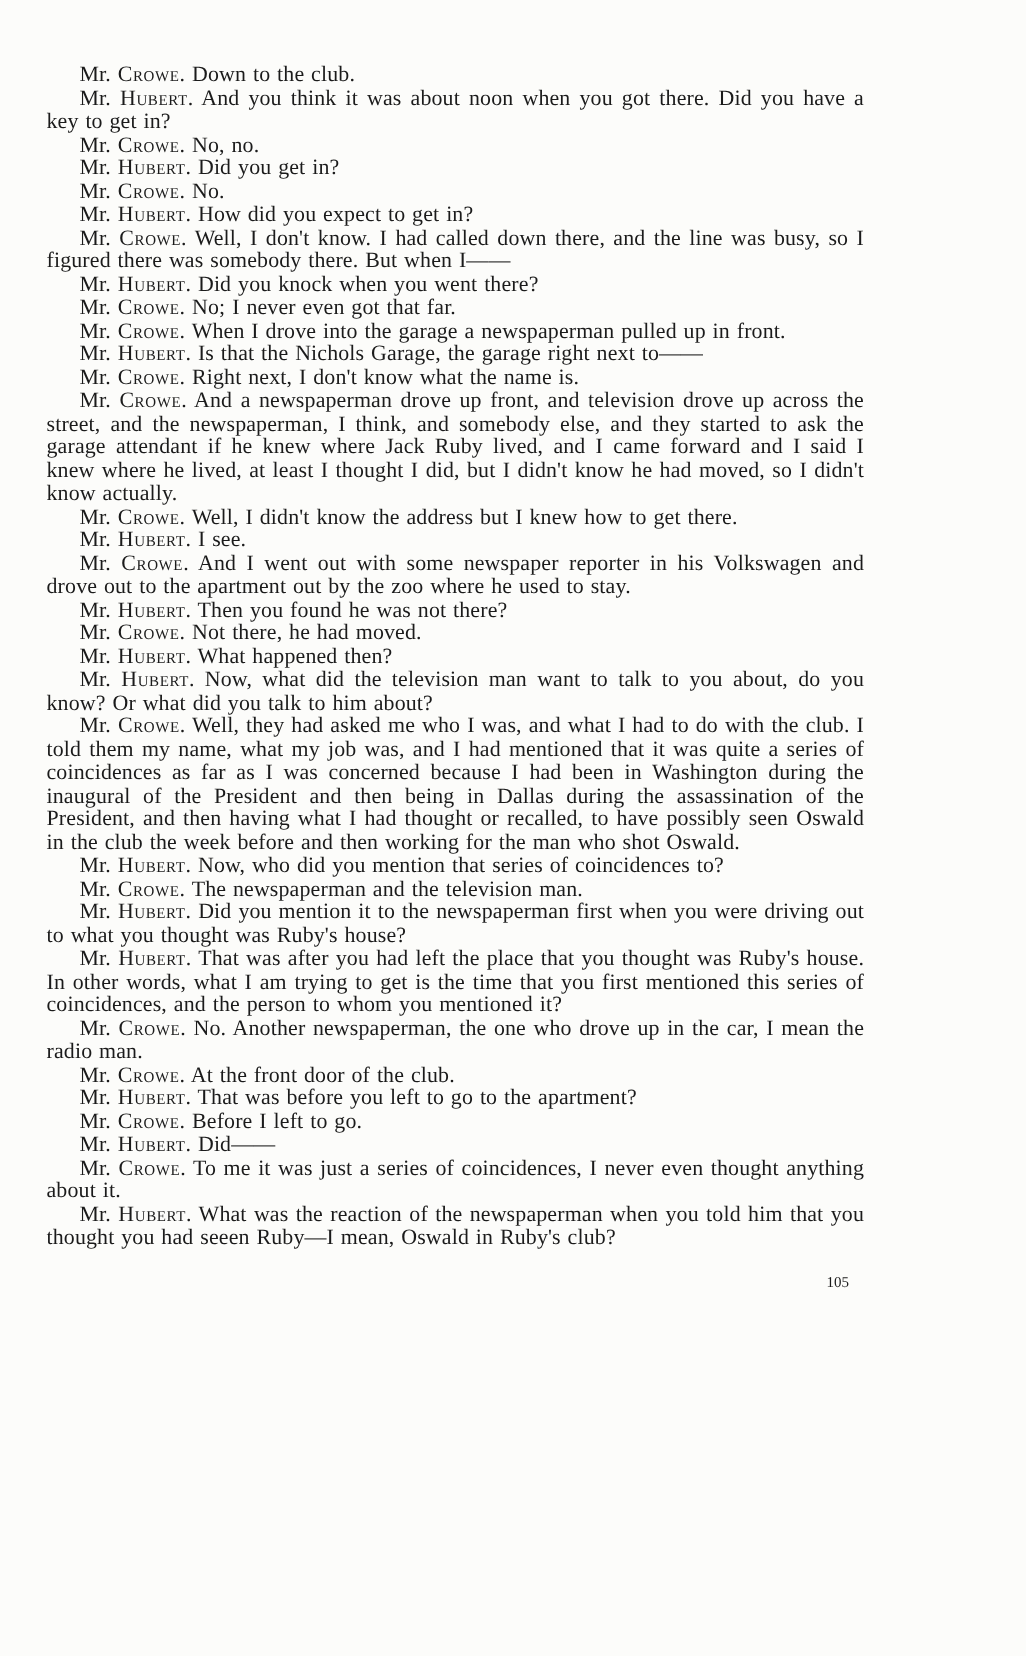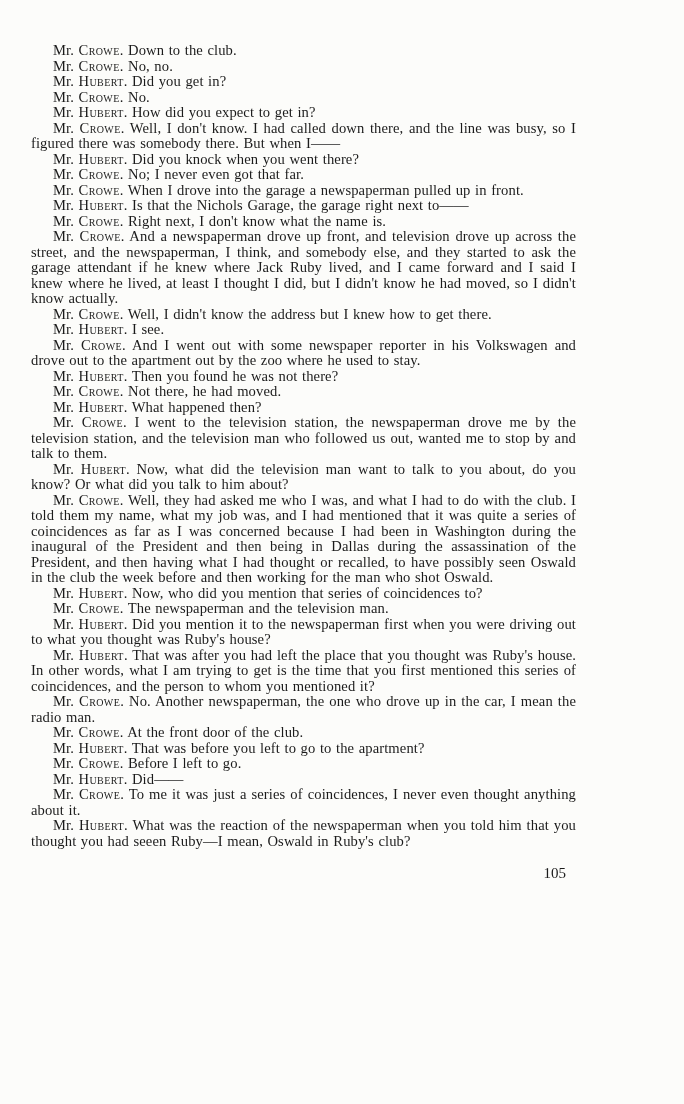--- a/index.html
+++ b/index.html
@@ -33,49 +33,49 @@
     word-spacing: 0.8px;
     letter-spacing: 0.1px;
   }
   .speaker .sc {
     font-variant: small-caps;
     letter-spacing: 0.4px;
     margin-top: 32px;
   }
   .page-number {
     margin-top: 16px;
-    font-size: 15px;
+    font-size: 10px;
     text-align: right;
     padding-right: 10px;
   }
 </style>
 </head>
 <body style="background: rgb(252, 252, 250);">
 
 <div class="page" style="color: rgb(27, 27, 27);">
   <div class="text-block">
       <p class="speech"><span class="speaker">Mr. <span class="sc">Crowe</span>.</span> Down to the club.</p>
+      <p class="speech"><span class="speaker">Mr. <span class="sc">Hubert</span>.</span> And you think it was about noon when you got there. Did you have a key to get in?</p>
       <p class="speech"><span class="speaker">Mr. <span class="sc">Crowe</span>.</span> No, no.</p>
       <p class="speech"><span class="speaker">Mr. <span class="sc">Hubert</span>.</span> Did you get in?</p>
       <p class="speech"><span class="speaker">Mr. <span class="sc">Crowe</span>.</span> No.</p>
       <p class="speech"><span class="speaker">Mr. <span class="sc">Hubert</span>.</span> How did you expect to get in?</p>
       <p class="speech"><span class="speaker">Mr. <span class="sc">Crowe</span>.</span> Well, I don't know. I had called down there, and the line was busy, so I figured there was somebody there. But when I——</p>
       <p class="speech"><span class="speaker">Mr. <span class="sc">Hubert</span>.</span> Did you knock when you went there?</p>
       <p class="speech"><span class="speaker">Mr. <span class="sc">Crowe</span>.</span> No; I never even got that far.</p>
       <p class="speech"><span class="speaker">Mr. <span class="sc">Crowe</span>.</span> When I drove into the garage a newspaperman pulled up in front.</p>
       <p class="speech"><span class="speaker">Mr. <span class="sc">Hubert</span>.</span> Is that the Nichols Garage, the garage right next to——</p>
       <p class="speech"><span class="speaker">Mr. <span class="sc">Crowe</span>.</span> Right next, I don't know what the name is.</p>
       <p class="speech"><span class="speaker">Mr. <span class="sc">Crowe</span>.</span> And a newspaperman drove up front, and television drove up across the street, and the newspaperman, I think, and somebody else, and they started to ask the garage attendant if he knew where Jack Ruby lived, and I came forward and I said I knew where he lived, at least I thought I did, but I didn't know he had moved, so I didn't know actually.</p>
       <p class="speech"><span class="speaker">Mr. <span class="sc">Crowe</span>.</span> Well, I didn't know the address but I knew how to get there.</p>
       <p class="speech"><span class="speaker">Mr. <span class="sc">Hubert</span>.</span> I see.</p>
       <p class="speech"><span class="speaker">Mr. <span class="sc">Crowe</span>.</span> And I went out with some newspaper reporter in his Volkswagen and drove out to the apartment out by the zoo where he used to stay.</p>
       <p class="speech"><span class="speaker">Mr. <span class="sc">Hubert</span>.</span> Then you found he was not there?</p>
       <p class="speech"><span class="speaker">Mr. <span class="sc">Crowe</span>.</span> Not there, he had moved.</p>
       <p class="speech"><span class="speaker">Mr. <span class="sc">Hubert</span>.</span> What happened then?</p>
-      <p class="speech"><span class="speaker">Mr. <span class="sc">Crowe</span>.</span> I went to the television station, the newspaperman drove me by the television station, and the television man who followed us out, wanted me to stop by and talk to them.</p>
       <p class="speech"><span class="speaker">Mr. <span class="sc">Hubert</span>.</span> Now, what did the television man want to talk to you about, do you know? Or what did you talk to him about?</p>
       <p class="speech"><span class="speaker">Mr. <span class="sc">Crowe</span>.</span> Well, they had asked me who I was, and what I had to do with the club. I told them my name, what my job was, and I had mentioned that it was quite a series of coincidences as far as I was concerned because I had been in Washington during the inaugural of the President and then being in Dallas during the assassination of the President, and then having what I had thought or recalled, to have possibly seen Oswald in the club the week before and then working for the man who shot Oswald.</p>
       <p class="speech"><span class="speaker">Mr. <span class="sc">Hubert</span>.</span> Now, who did you mention that series of coincidences to?</p>
       <p class="speech"><span class="speaker">Mr. <span class="sc">Crowe</span>.</span> The newspaperman and the television man.</p>
       <p class="speech"><span class="speaker">Mr. <span class="sc">Hubert</span>.</span> Did you mention it to the newspaperman first when you were driving out to what you thought was Ruby's house?</p>
       <p class="speech"><span class="speaker">Mr. <span class="sc">Hubert</span>.</span> That was after you had left the place that you thought was Ruby's house. In other words, what I am trying to get is the time that you first mentioned this series of coincidences, and the person to whom you mentioned it?</p>
       <p class="speech"><span class="speaker">Mr. <span class="sc">Crowe</span>.</span> No. Another newspaperman, the one who drove up in the car, I mean the radio man.</p>
       <p class="speech"><span class="speaker">Mr. <span class="sc">Crowe</span>.</span> At the front door of the club.</p>
       <p class="speech"><span class="speaker">Mr. <span class="sc">Hubert</span>.</span> That was before you left to go to the apartment?</p>
       <p class="speech"><span class="speaker">Mr. <span class="sc">Crowe</span>.</span> Before I left to go.</p>

